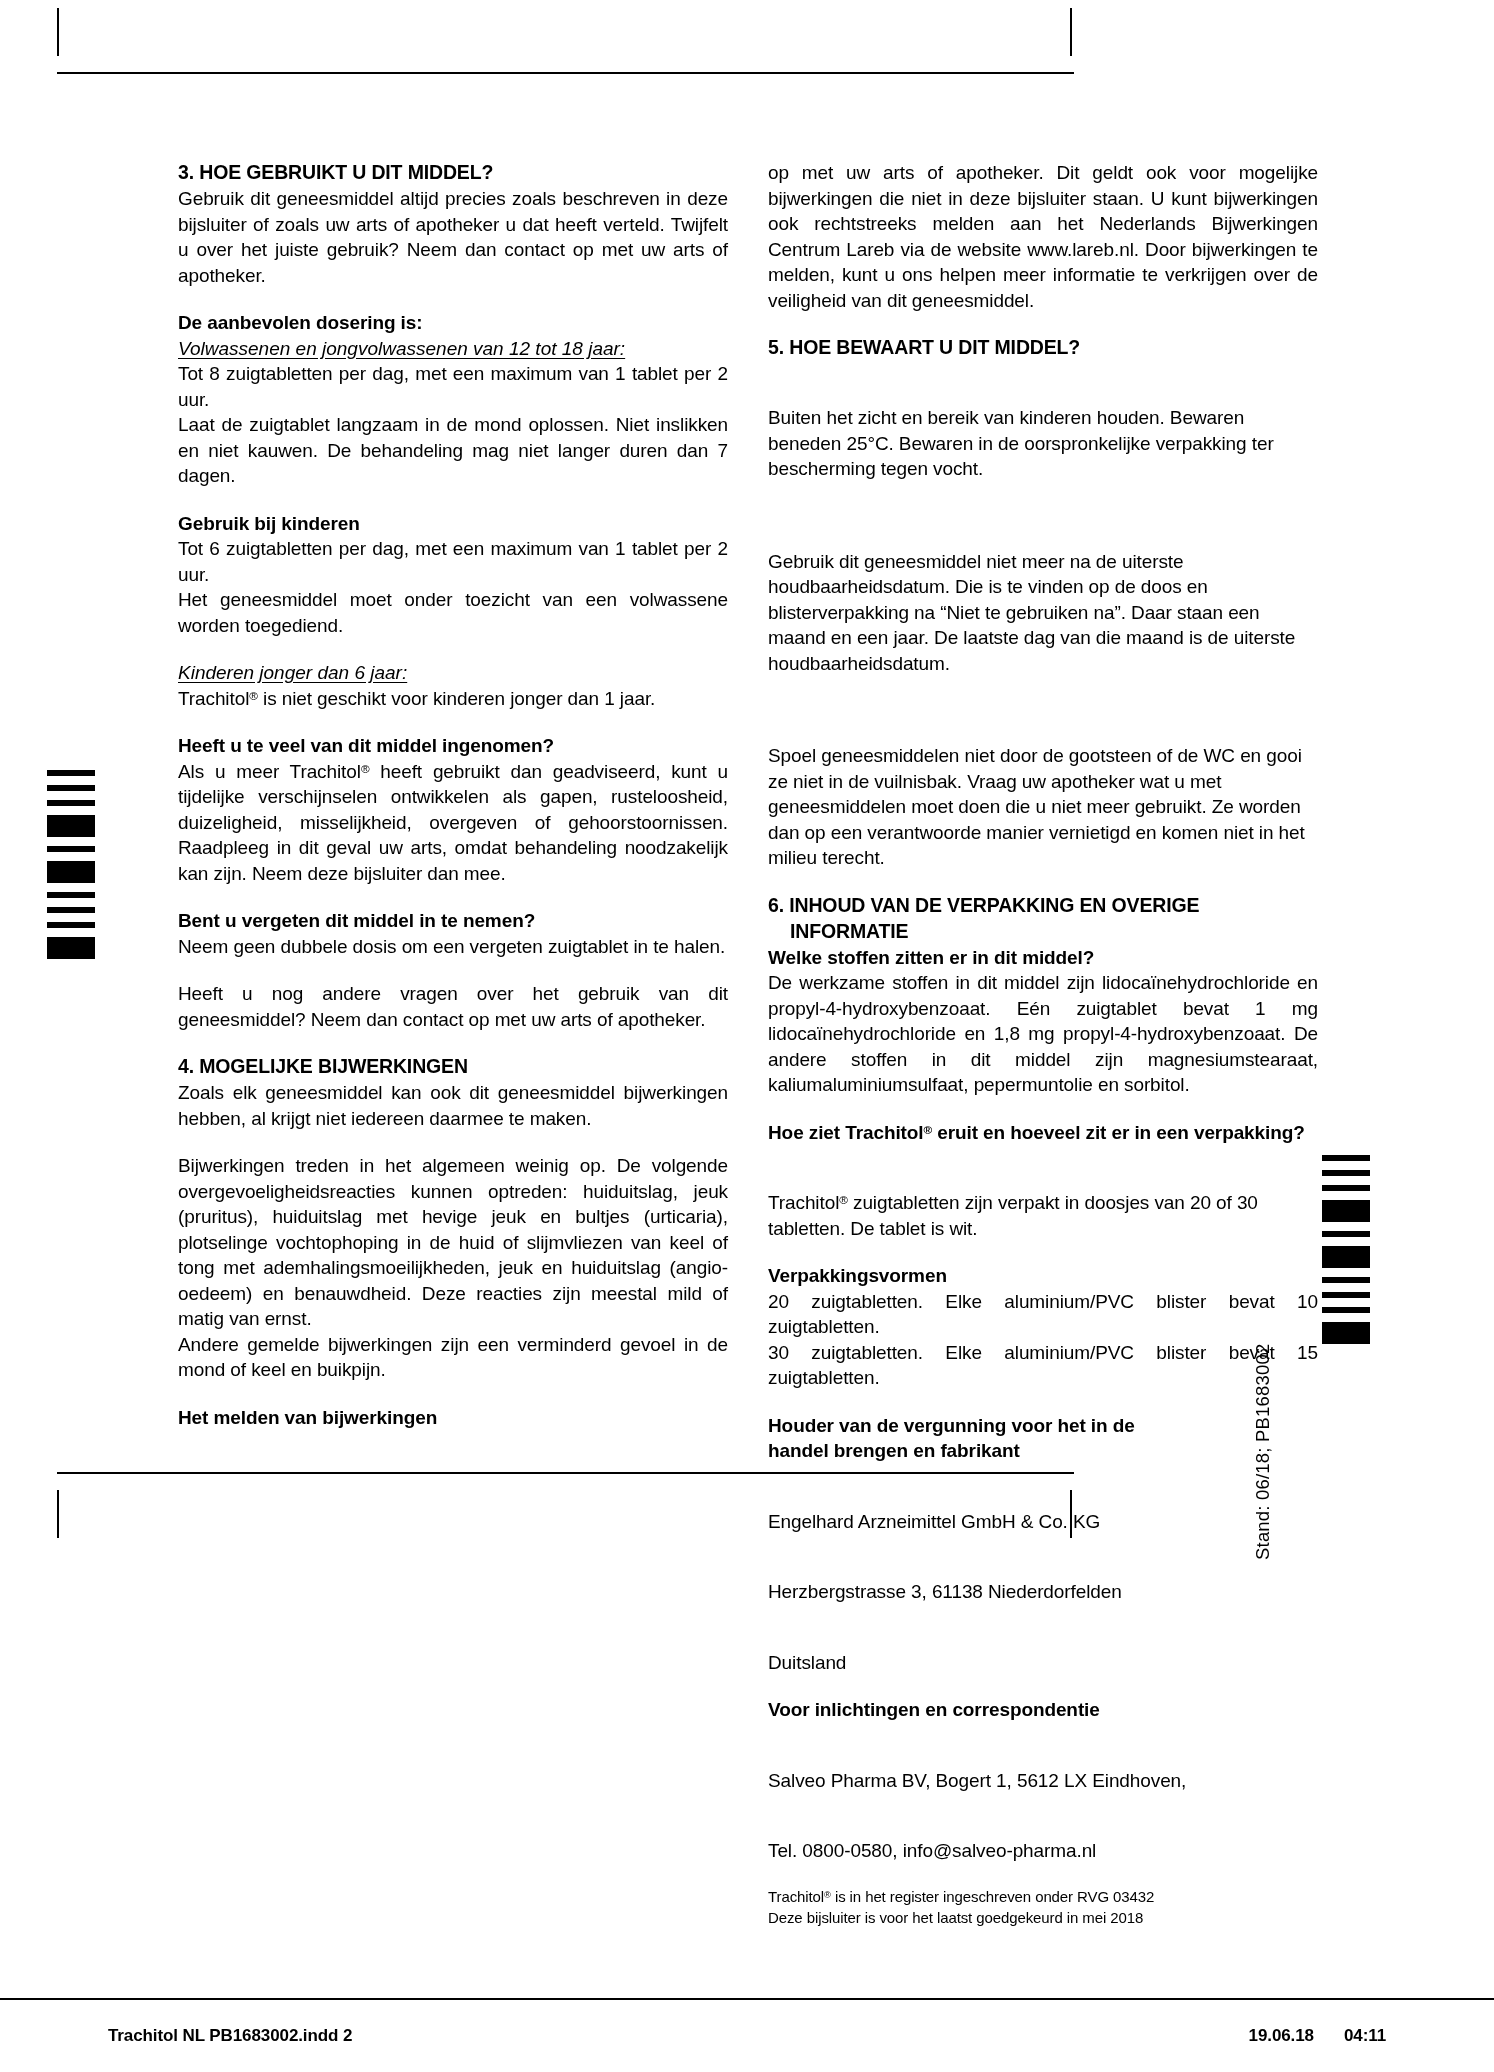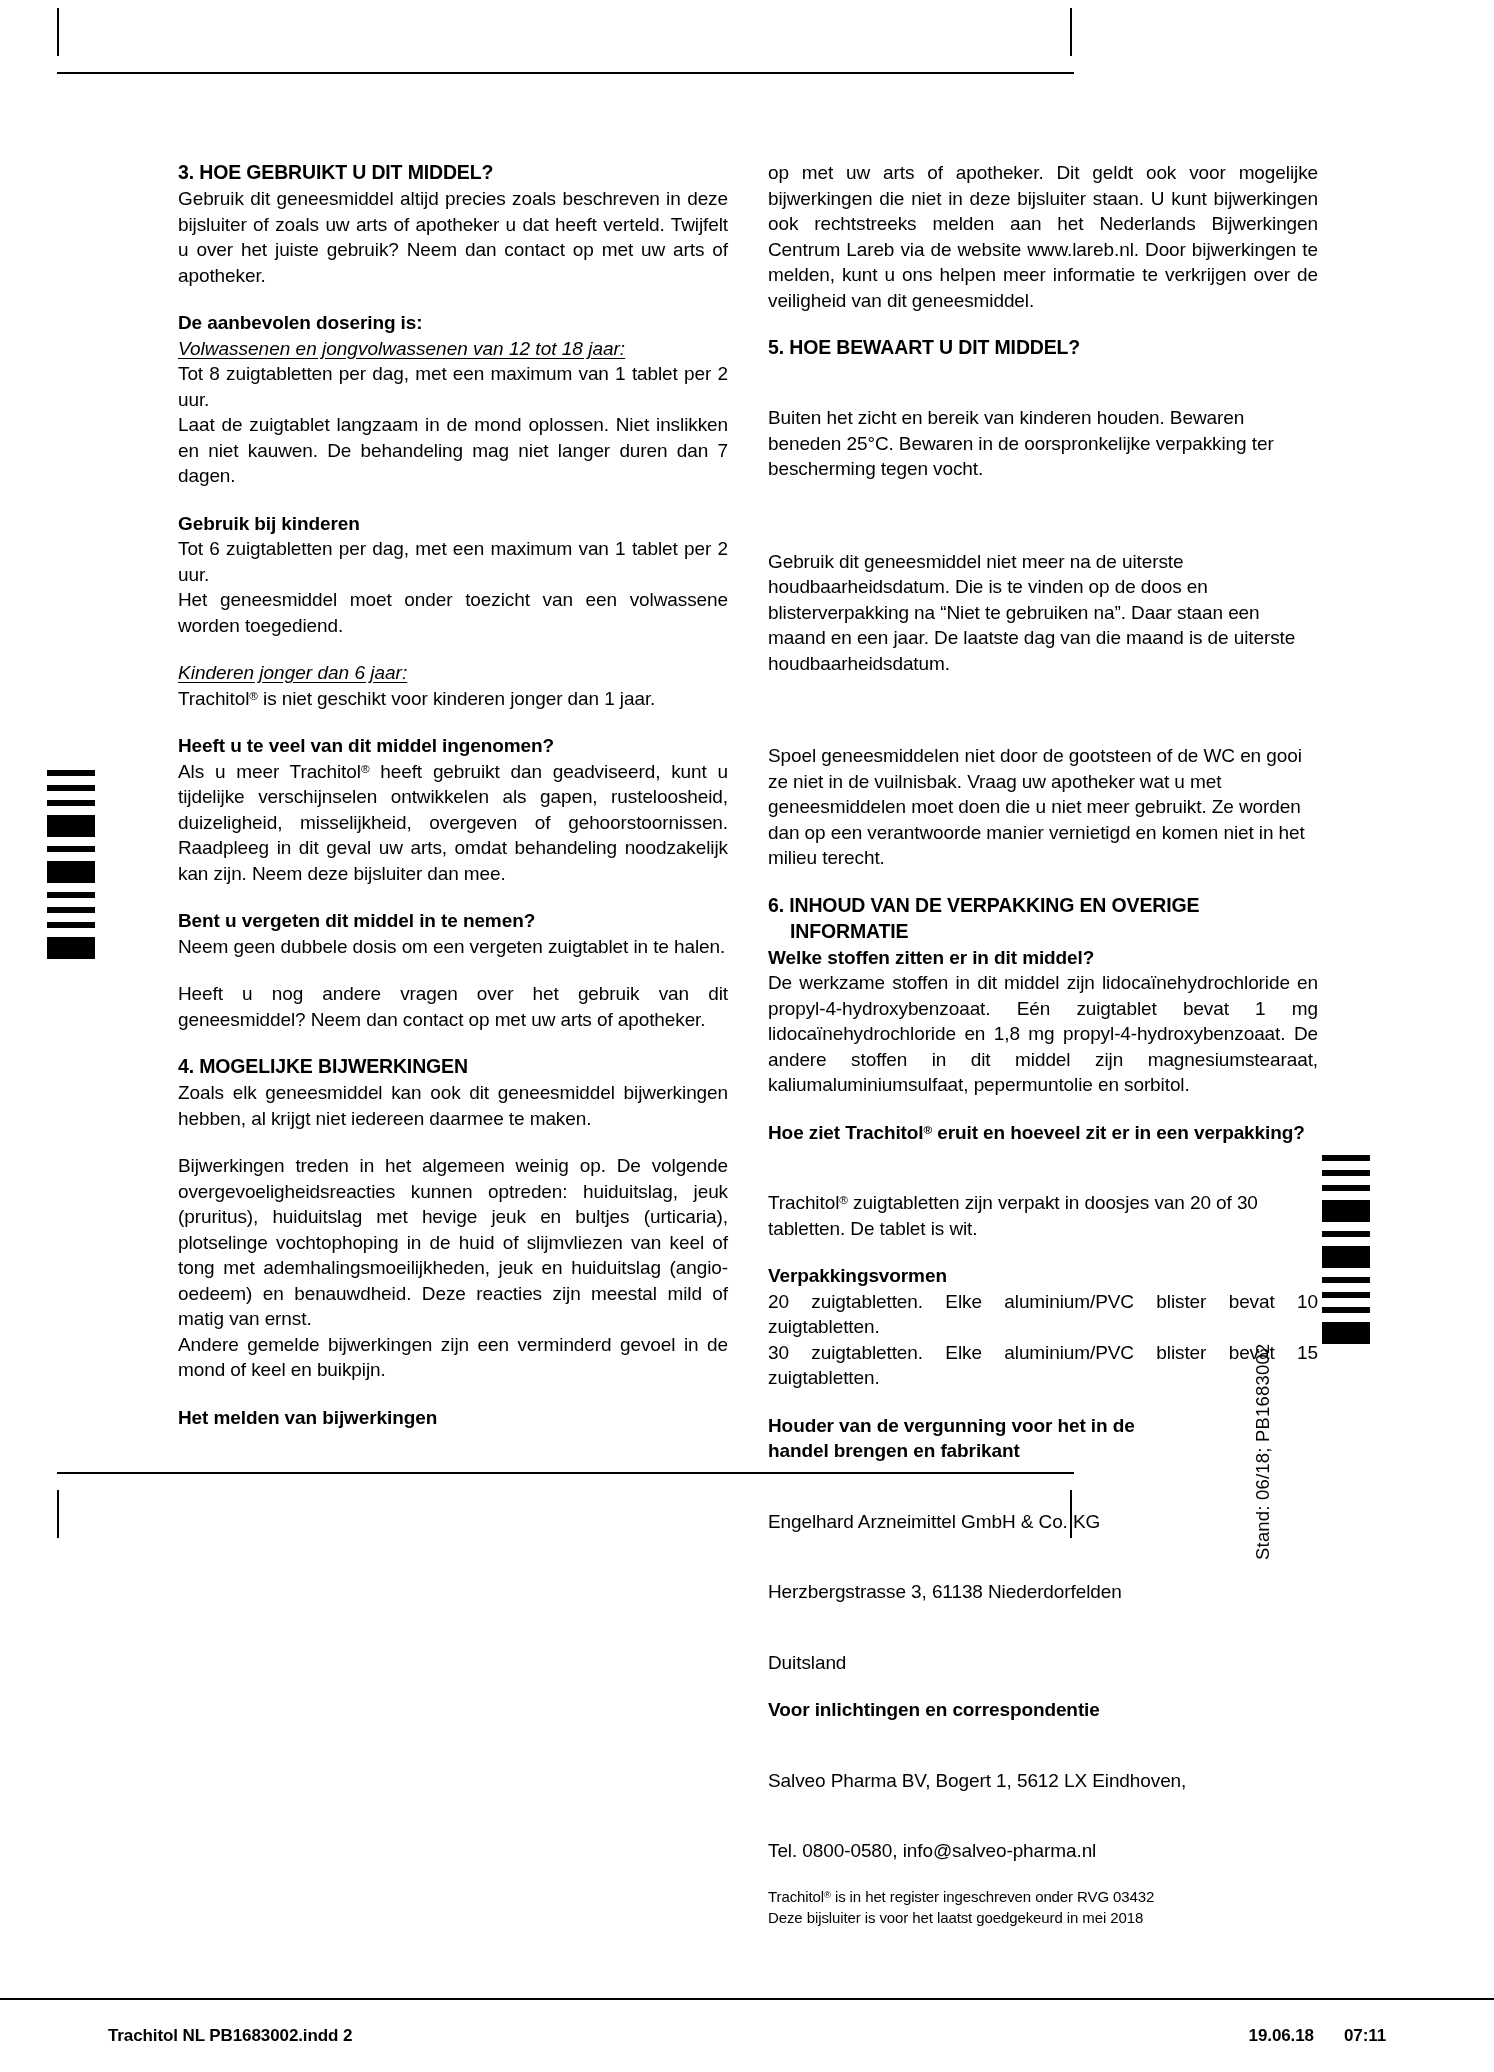--- a/index.html
+++ b/index.html
@@ -274,17 +274,17 @@
     </div>
 
   </div>
 
   <div class="side-code">Stand: 06/18;  PB1683002</div>
 
   <div class="prod-footer">
     <div>Trachitol NL PB1683002.indd   2</div>
     <div class="right">
       <span>19.06.18</span>
-      <span>07:11</span>
+      <span>04:11</span>
     </div>
   </div>
 
 </div>
 
 </body></html>

